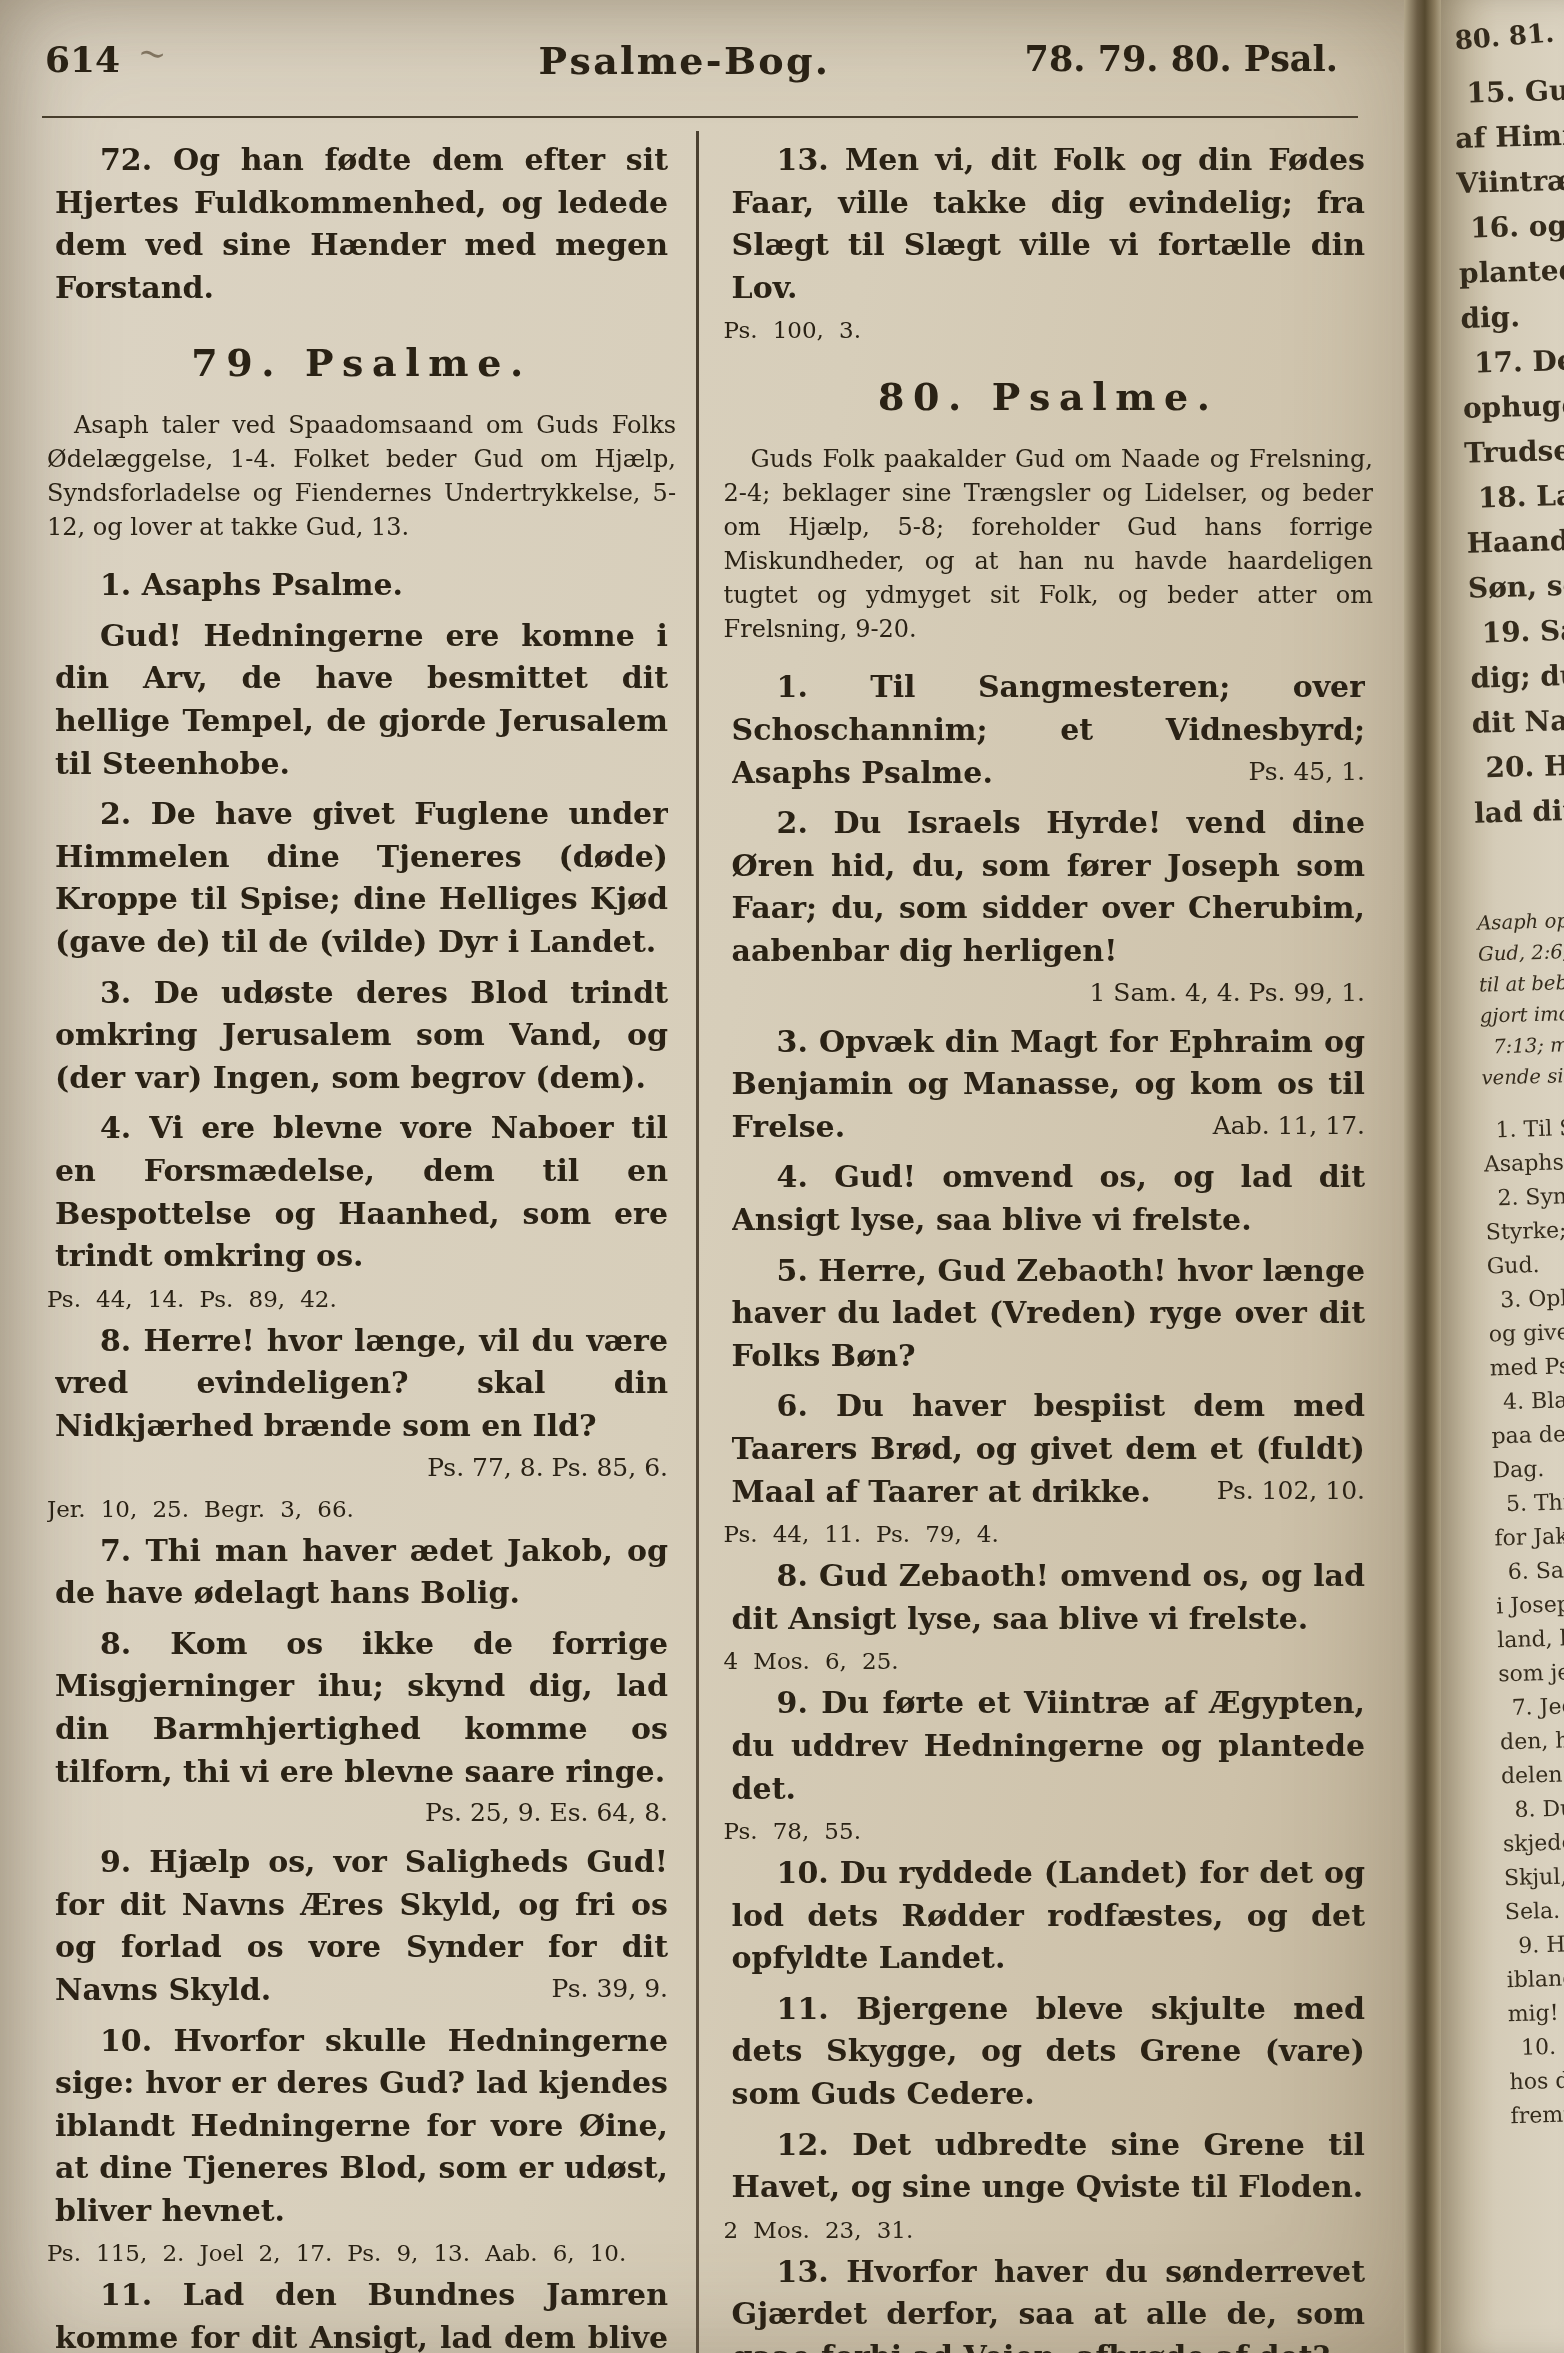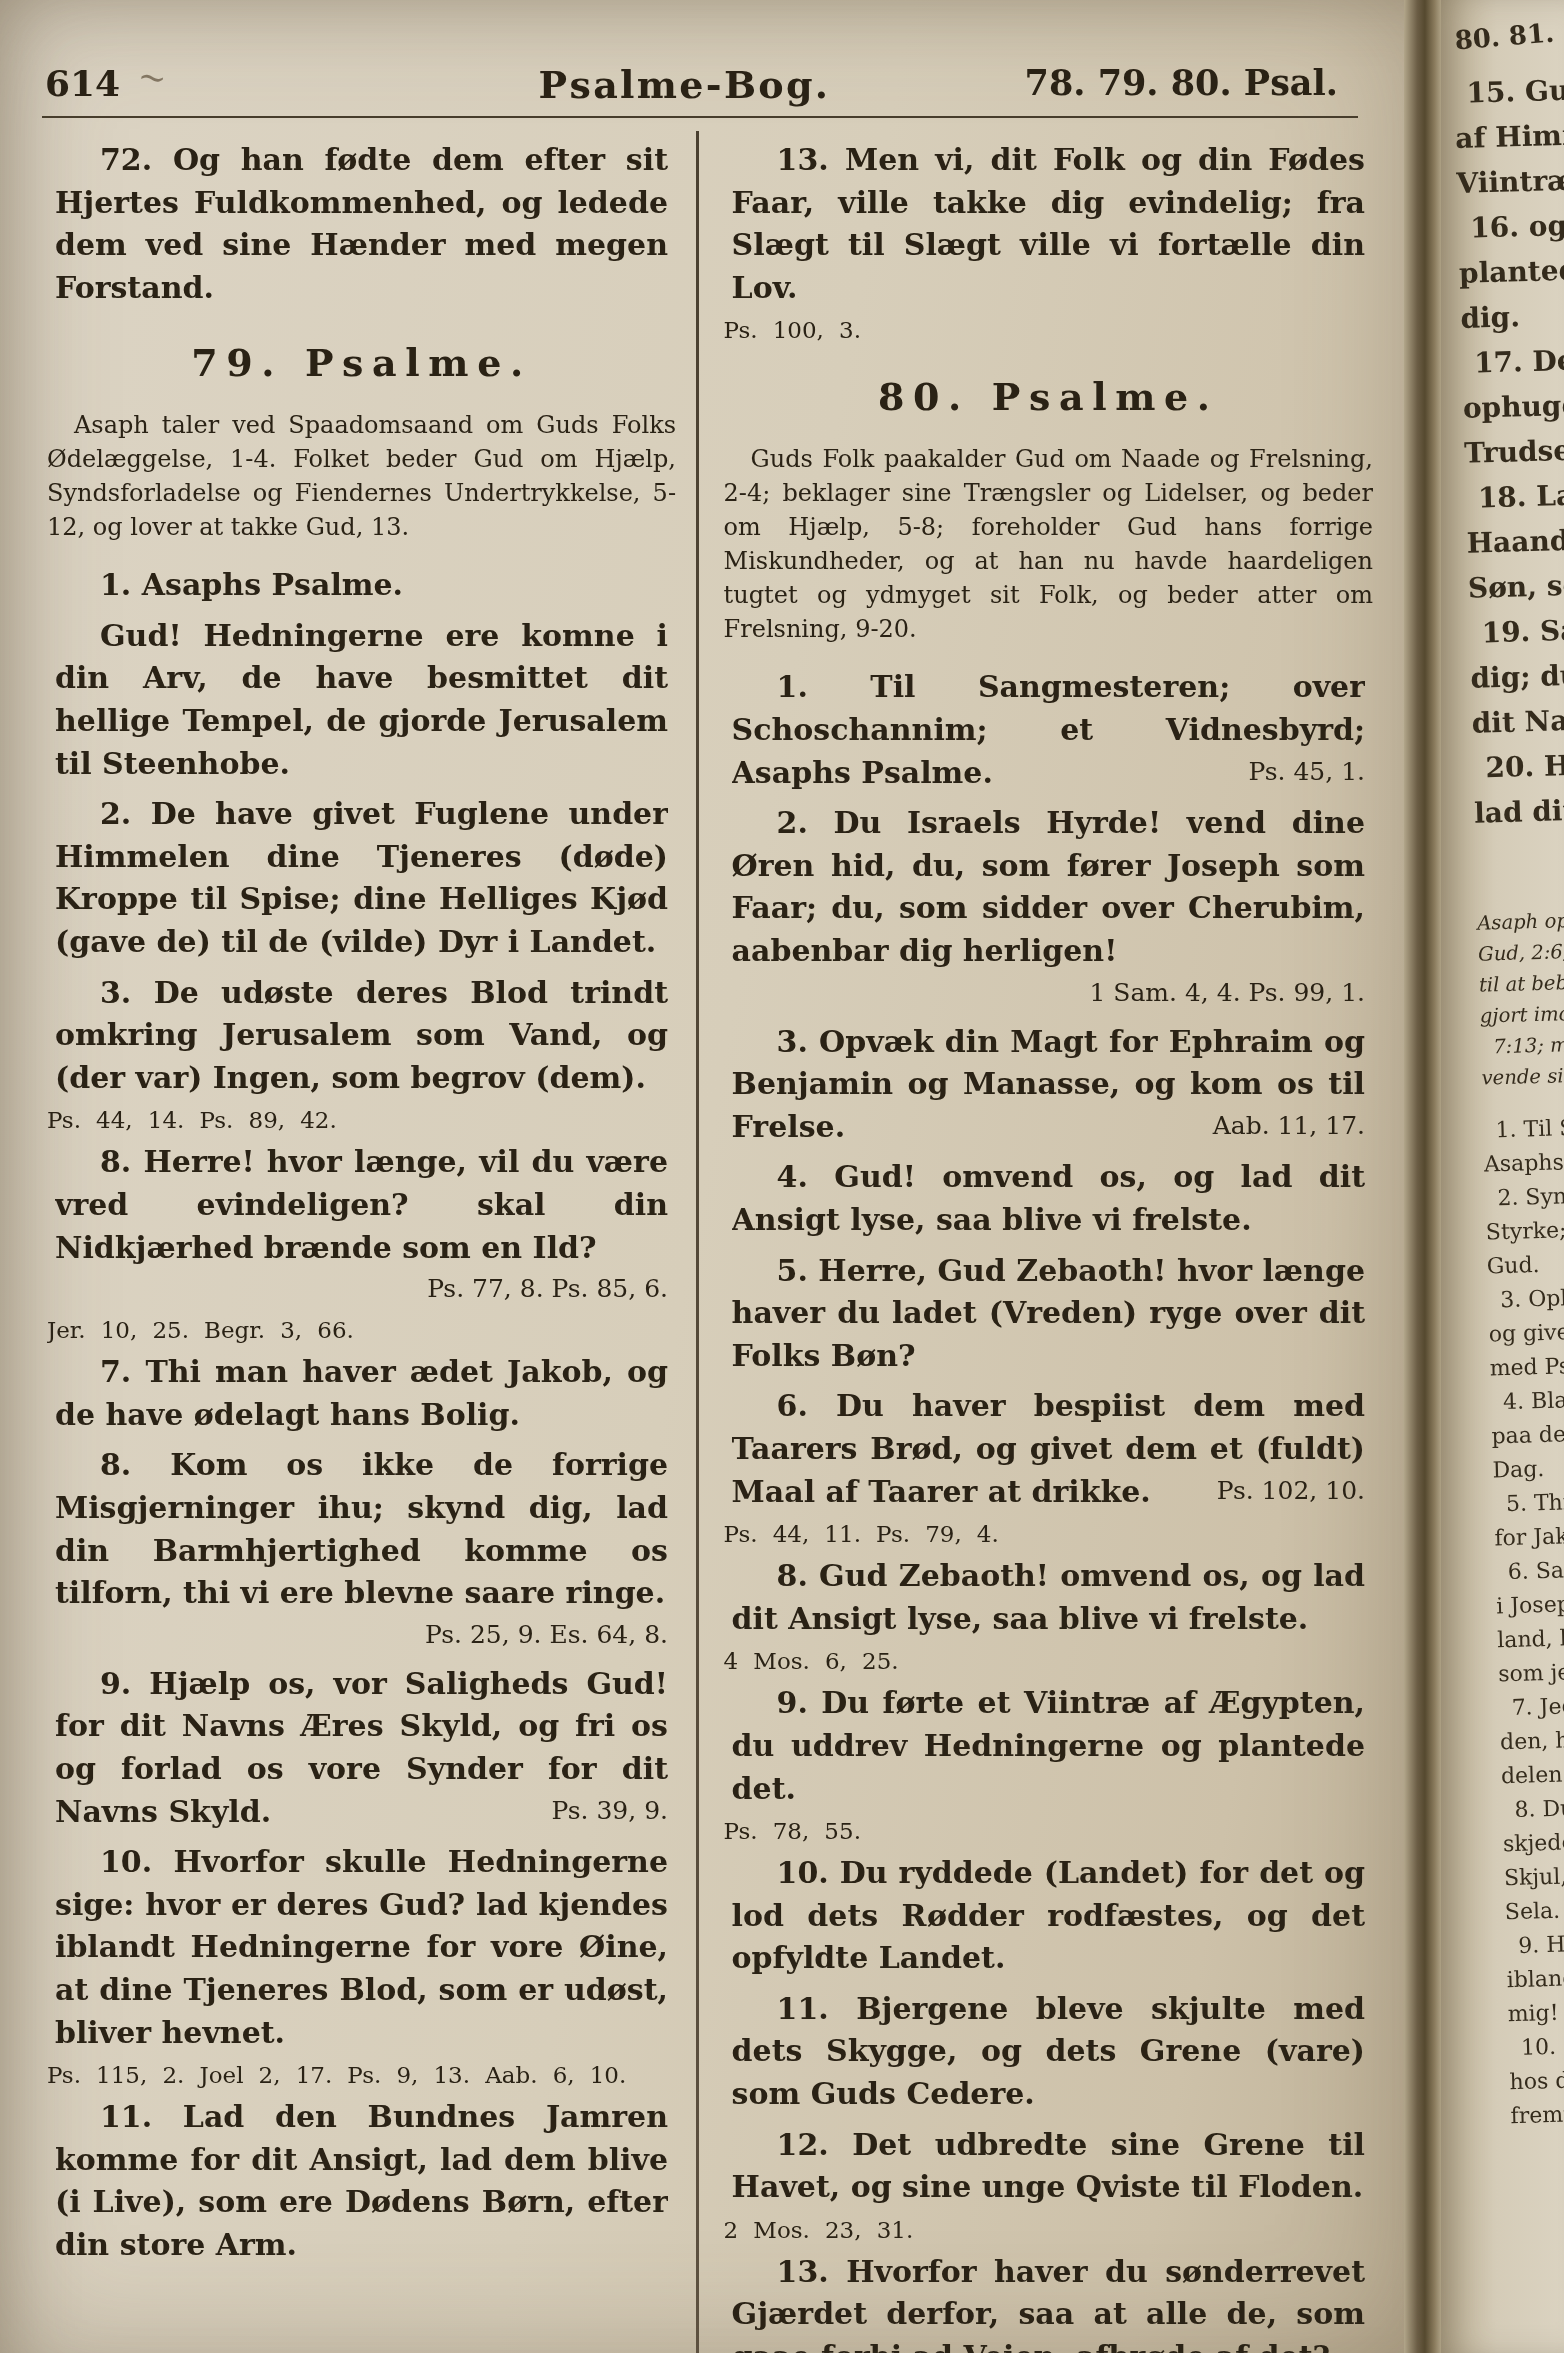--- a/index.html
+++ b/index.html
@@ -14,21 +14,21 @@
     position: relative; width: 1565px; height: 2354px;
     overflow: hidden; background: #d5ccba;
   }
   
   .page-main {
     position: absolute; left: 0; top: 0; width: 1404px; height: 2354px;
     background: linear-gradient(100deg, #dcd4c4 0%, #d7ceba 50%, #cdc1a9 85%, #beb197 100%);
     box-shadow: inset 0 0 117px rgba(92,76,52,.30), inset 35px 19.6px 70px -31px rgba(92,76,52,.35);
     overflow: hidden; color: #2a2215;
   }
-  .page-header { position: absolute; top: 62px; left: 0; width: 1404px; height: 55px; }
+  .page-header { position: absolute; top: 38px; left: 0; width: 1404px; height: 55px; }
   .page-number  { position: absolute; left: 45px;  font-size: 36px; font-weight: bold; }
   .ink-mark     { position: absolute; left: 138px; top: -4.7px; font-size: 34px;
                   color: rgba(62,46,24,.55); transform: rotate(10deg); }
   .running-title{ position: absolute; left: 50%; transform: translateX(-56%);
                   font-size: 38px; font-weight: bold; letter-spacing: 2.3px; }
   .running-psal { position: absolute; right: 66px; font-size: 35px; font-weight: bold; }
   .header-rule  { position: absolute; top: 116px; left: 42px; width: 1316px;
                   border-top: 2.3px solid #473d2c; }
   .columns {
     position: absolute; top: 131px; left: 47px; width: 1326px; height: 2222px;
@@ -99,20 +99,21 @@
 
     <div class="columns">
       <div class="col-left">
           <p class="verse"><span>72. Og han fødte dem efter sit Hjertes Fuldkommenhed, og ledede dem ved sine Hænder med megen Forstand.</span></p>
           <h2 class="psalm-heading"><span>79. Psalme.</span></h2>
           <p class="summary"><span>Asaph taler ved Spaadomsaand om Guds Folks Ødelæggelse, 1-4. Folket beder Gud om Hjælp, Syndsforladelse og Fiendernes Undertrykkelse, 5-12, og lover at takke Gud, 13.</span></p>
           <p class="verse"><span>1. Asaphs Psalme.</span></p>
           <p class="verse"><span>Gud! Hedningerne ere komne i din Arv, de have besmittet dit hellige Tempel, de gjorde Jerusalem til Steenhobe.</span></p>
           <p class="verse"><span>2. De have givet Fuglene under Himmelen dine Tjeneres (døde) Kroppe til Spise; dine Helliges Kjød (gave de) til de (vilde) Dyr i Landet.</span></p>
           <p class="verse"><span>3. De udøste deres Blod trindt omkring Jerusalem som Vand, og (der var) Ingen, som begrov (dem).</span></p>
+          <p class="verse"><span>4. Vi ere blevne vore Naboer til en Forsmædelse, dem til en Bespottelse og Haanhed, som ere trindt omkring os.</span></p>
           <p class="ref"><span>Ps. 44, 14. Ps. 89, 42.</span></p>
           <p class="verse"><span>8. Herre! hvor længe, vil du være vred evindeligen? skal din Nidkjærhed brænde som en Ild?</span><span class="ref-inline">Ps. 77, 8. Ps. 85, 6.</span></p>
           <p class="ref"><span>Jer. 10, 25. Begr. 3, 66.</span></p>
           <p class="verse"><span>7. Thi man haver ædet Jakob, og de have ødelagt hans Bolig.</span></p>
           <p class="verse"><span>8. Kom os ikke de forrige Misgjerninger ihu; skynd dig, lad din Barmhjertighed komme os tilforn, thi vi ere blevne saare ringe.</span><span class="ref-inline">Ps. 25, 9. Es. 64, 8.</span></p>
           <p class="verse"><span>9. Hjælp os, vor Saligheds Gud! for dit Navns Æres Skyld, og fri os og forlad os vore Synder for dit Navns Skyld.</span><span class="ref-inline">Ps. 39, 9.</span></p>
           <p class="verse"><span>10. Hvorfor skulle Hedningerne sige: hvor er deres Gud? lad kjendes iblandt Hedningerne for vore Øine, at dine Tjeneres Blod, som er udøst, bliver hevnet.</span></p>
           <p class="ref"><span>Ps. 115, 2. Joel 2, 17. Ps. 9, 13. Aab. 6, 10.</span></p>
           <p class="verse"><span>11. Lad den Bundnes Jamren komme for dit Ansigt, lad dem blive (i Live), som ere Dødens Børn, efter din store Arm.</span></p>
         </div>

